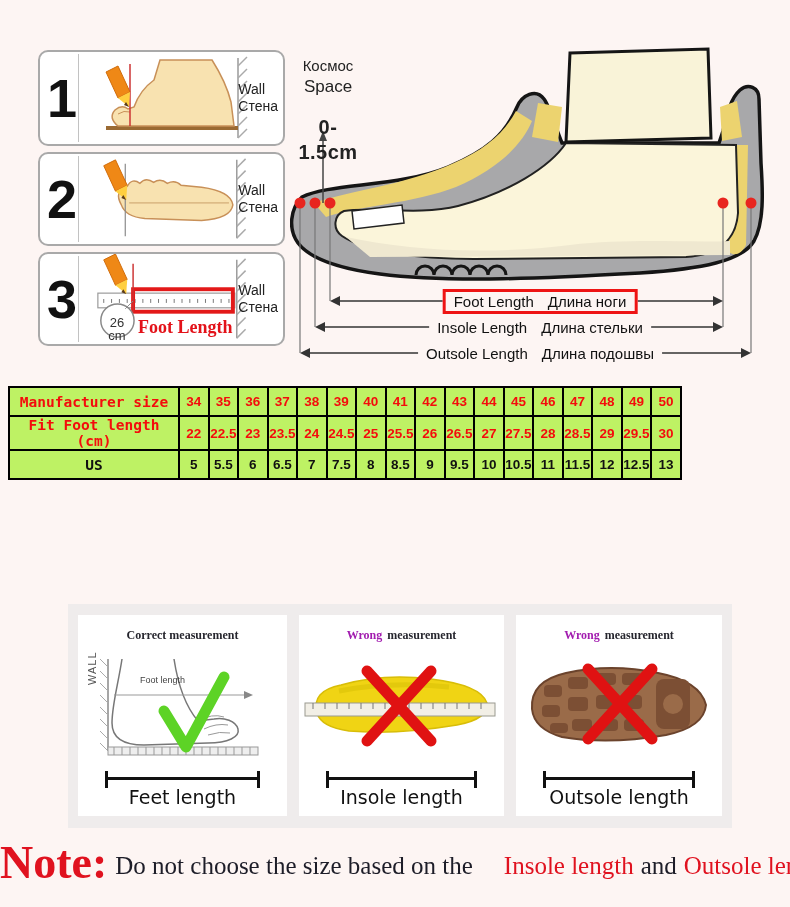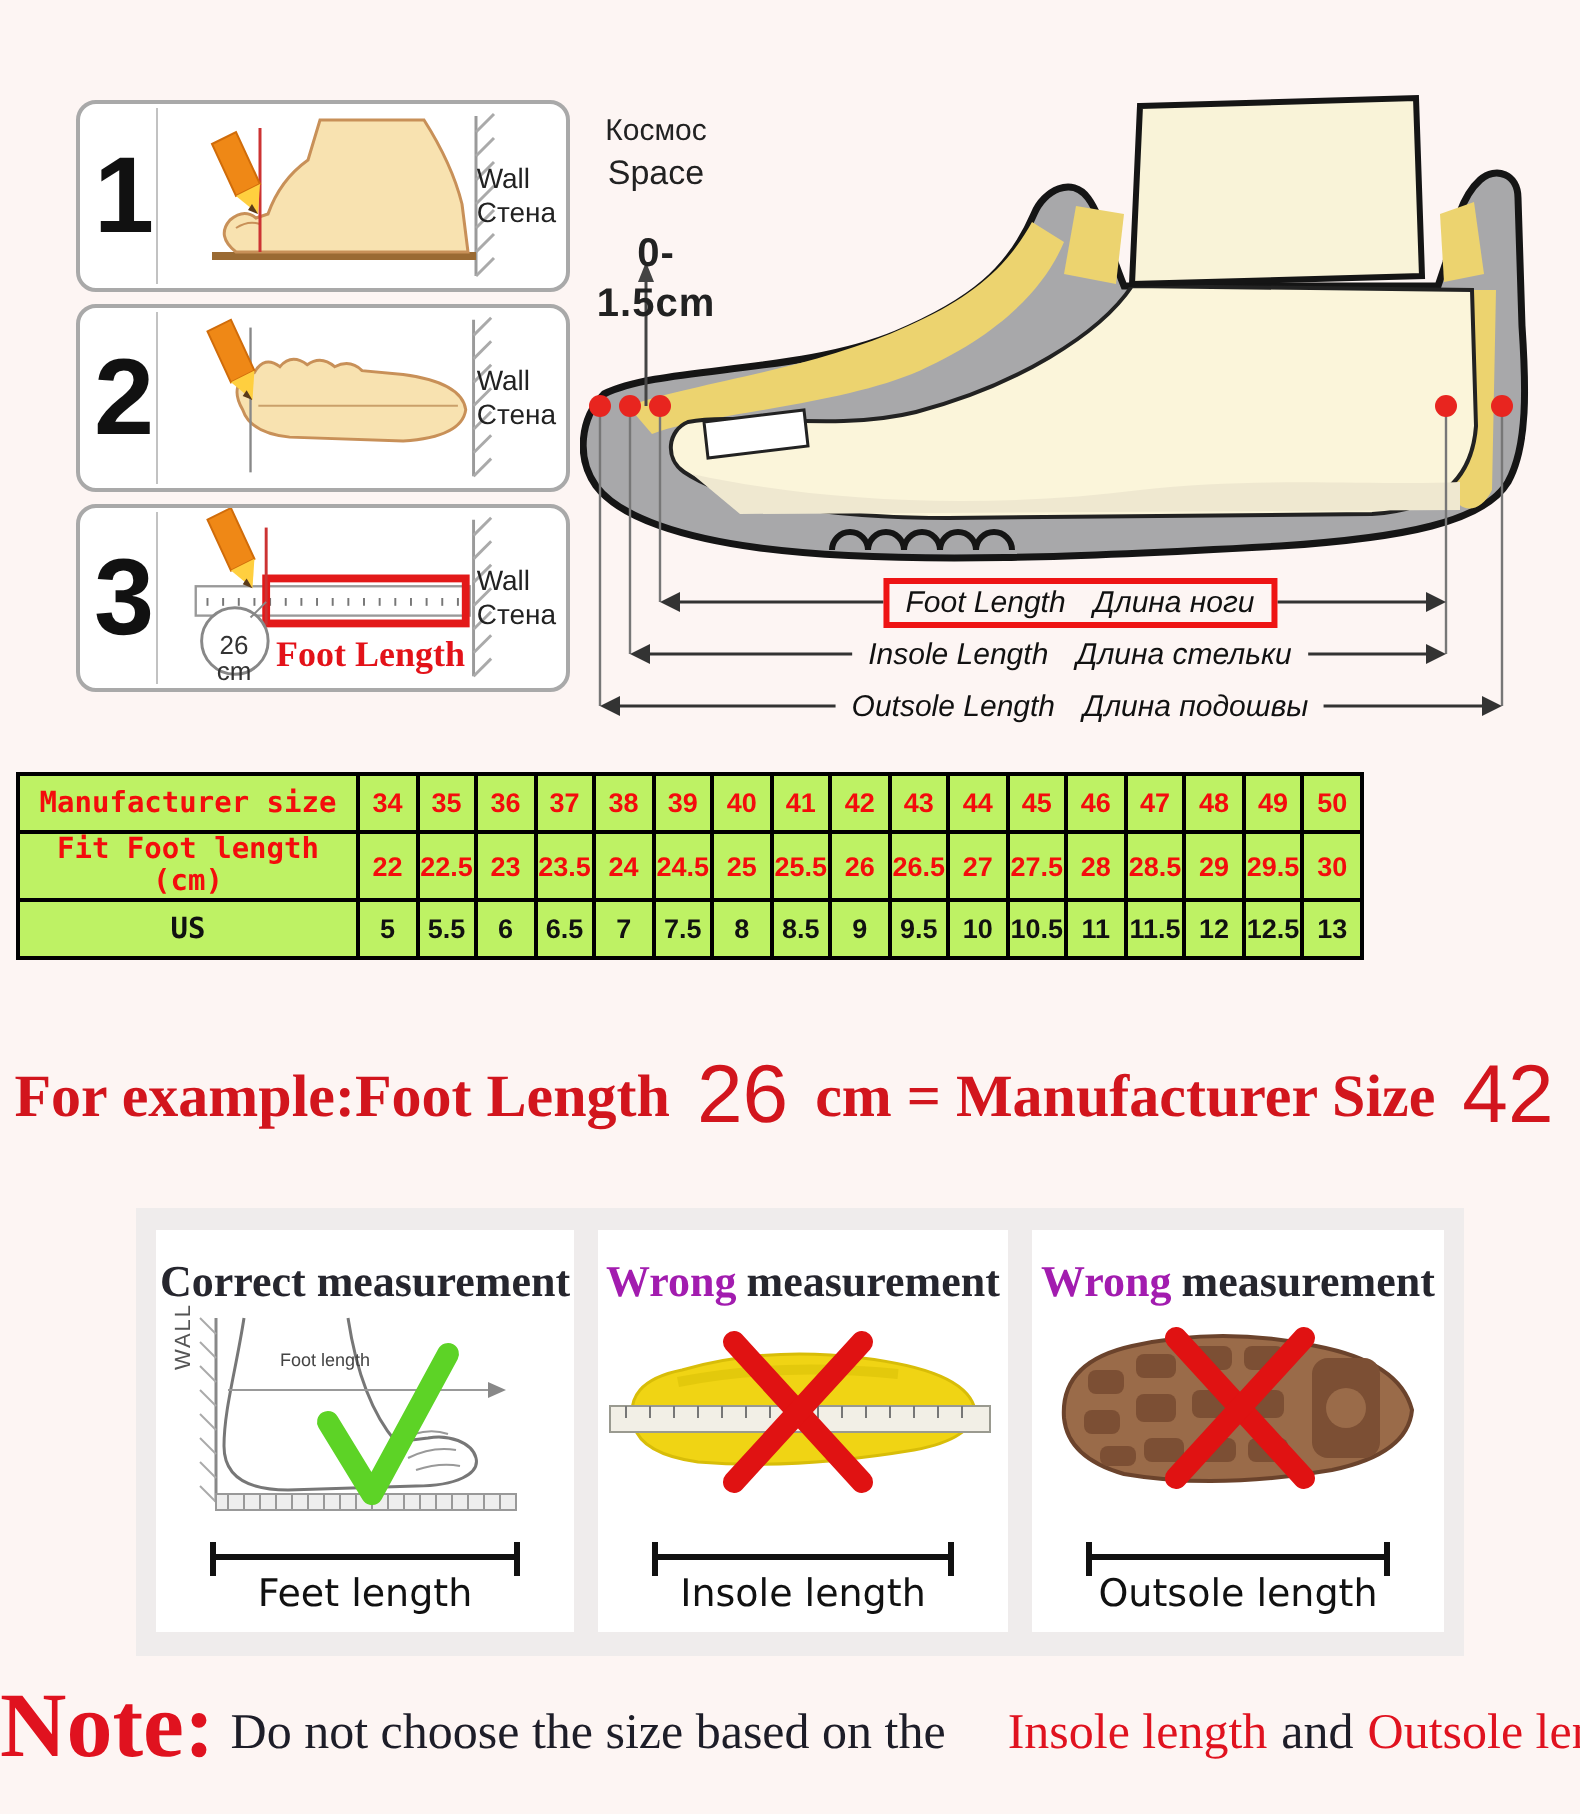--- a/index.html
+++ b/index.html
@@ -20,21 +20,21 @@
   .foot-length-red{position:absolute;left:98px;bottom:6px;font-family:"Liberation Serif",serif;
                    font-weight:bold;font-size:18px;color:#e31219;}
   
   .shoe-diagram{position:absolute;left:290px;top:45px;width:500px;height:322px;}
   .shoe-svg{position:absolute;left:0;top:0;}
   .space-label{position:absolute;left:0;top:12px;width:76px;text-align:center;color:#222;line-height:1.25;}
   .space-ru{font-size:15px;display:block;}
   .space-en{font-size:17px;display:block;}
   .space-range{font-size:20px;font-weight:bold;display:block;margin-top:18px;letter-spacing:0.5px;}
   .m-label{position:absolute;left:50%;transform:translateX(-50%);background:#fdf5f3;
-           font-size:15px;color:#111;white-space:nowrap;padding:1px 8px;font-style:italic;}
+           font-size:15px;color:#111;white-space:nowrap;padding:1px 8px;}
   .m-label .ru{margin-left:14px;}
   .m-foot{top:244px;border:3px solid #ee1414;}
   .m-insole{top:273px;}
   .m-outsole{top:299px;}
   
   .size-table{position:absolute;left:8px;top:386px;width:674px;border-collapse:collapse;
               table-layout:fixed;background:#bef264;}
   .size-table th,.size-table td{border:2px solid #000;height:27px;text-align:center;
               font-weight:bold;font-size:13.5px;color:#111;padding:0;overflow:hidden;}
   .size-table th{font-family:"DejaVu Sans Mono",monospace;font-size:14.5px;}
@@ -45,21 +45,21 @@
            white-space:nowrap;}
   .example .big{font-family:"Liberation Sans",sans-serif;font-weight:normal;font-size:41px;
                 margin:0 6px;vertical-align:-3px;}
   
   .panels-wrap{position:absolute;left:68px;top:604px;width:664px;height:224px;background:#efecec;}
   .panel{position:absolute;top:11px;height:201px;background:#fff;}
   .panel-1{left:10px;width:209px;}
   .panel-2{left:231px;width:205px;}
   .panel-3{left:448px;width:206px;}
   .panel-title{margin-top:13px;text-align:center;font-family:"Liberation Serif",serif;
-               font-weight:bold;font-size:22px;color:#26262e;}
+               font-weight:bold;font-size:12px;color:#26262e;}
   .panel-title .accent{color:#a21caf;margin-right:5px;}
   .panel-art{position:absolute;left:0;top:40px;width:100%;height:110px;}
   .bracket{position:absolute;bottom:36px;left:13%;width:74%;height:0;border-top:3px solid #111;}
   .bracket::before,.bracket::after{content:'';position:absolute;top:-9px;width:3px;height:17px;background:#111;}
   .bracket::before{left:0;}
   .bracket::after{right:0;}
   .caption{position:absolute;bottom:8px;left:0;width:100%;text-align:center;
            font-family:"DejaVu Sans",sans-serif;font-size:19px;color:#111;}
   .wall-vert{position:absolute;left:8px;top:52px;font-size:11px;color:#555;letter-spacing:1px;
              transform:rotate(-90deg) translateX(-18px);transform-origin:left top;}
@@ -323,26 +323,20 @@
           <td>10.5</td>
           <td>11</td>
           <td>11.5</td>
           <td>12</td>
           <td>12.5</td>
           <td>13</td>
         </tr>
       </tbody>
   </table>
 
-  <div class="example">
-    <span>For example:Foot Length</span>
-    <span class="big">26</span>
-    <span>cm = Manufacturer Size</span>
-    <span class="big">42</span>
-  </div>
 
   <div class="panels-wrap">
 
     <div class="panel panel-1">
       <div class="panel-title">
         <span>Correct measurement</span>
       </div>
       <svg class="panel-art" viewBox="0 0 209 110">
         <line x1="30" y1="4" x2="30" y2="96" stroke="#888" stroke-width="1.5"></line>
         <g stroke="#aaa" stroke-width="1">

